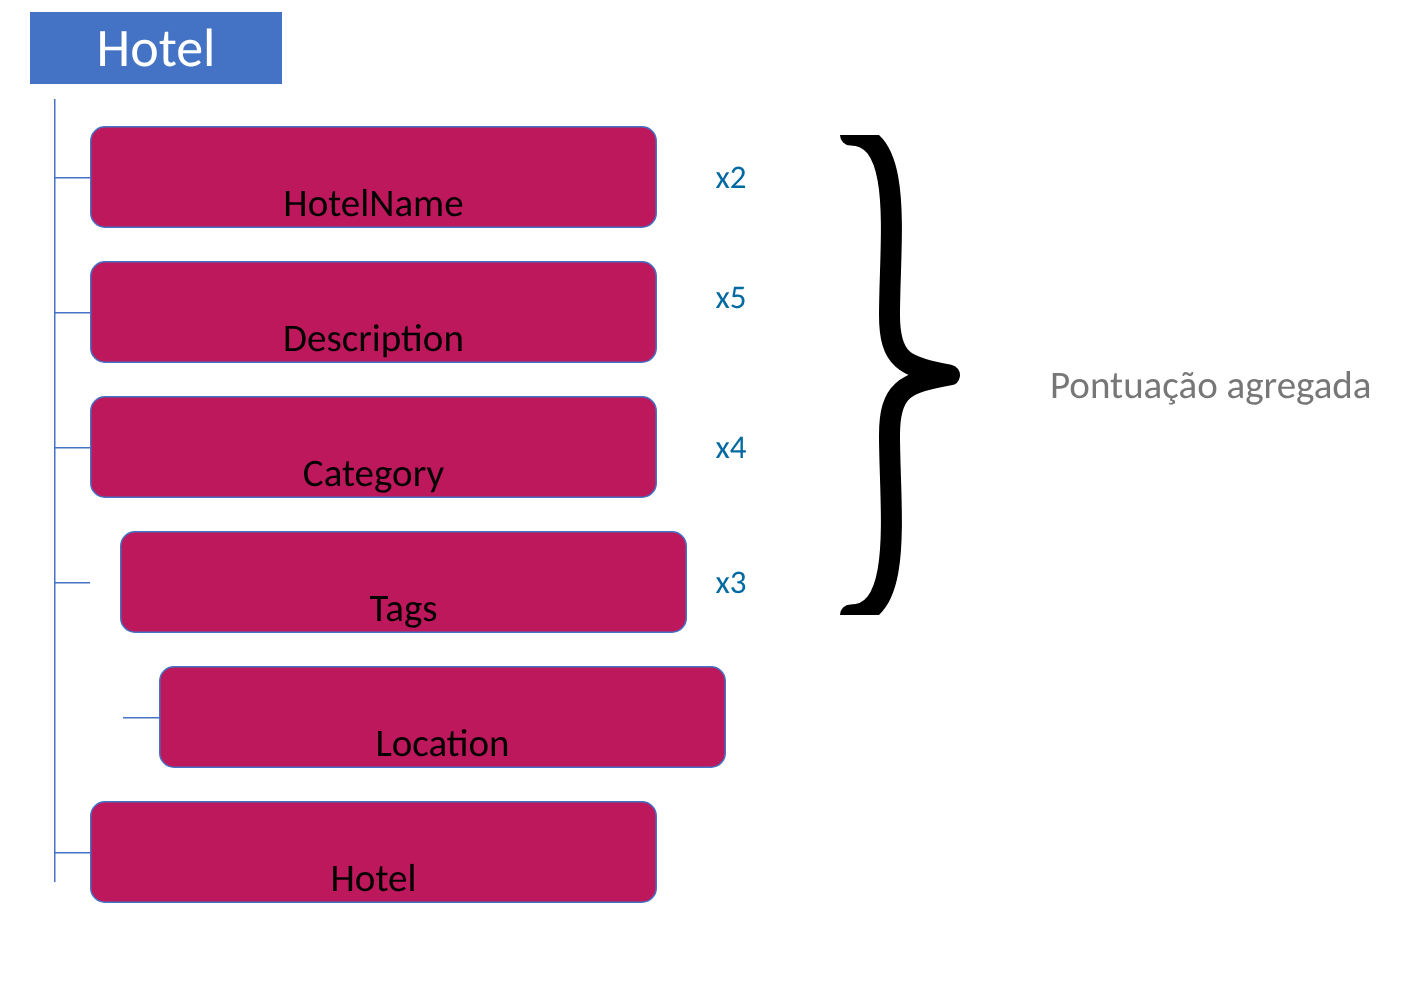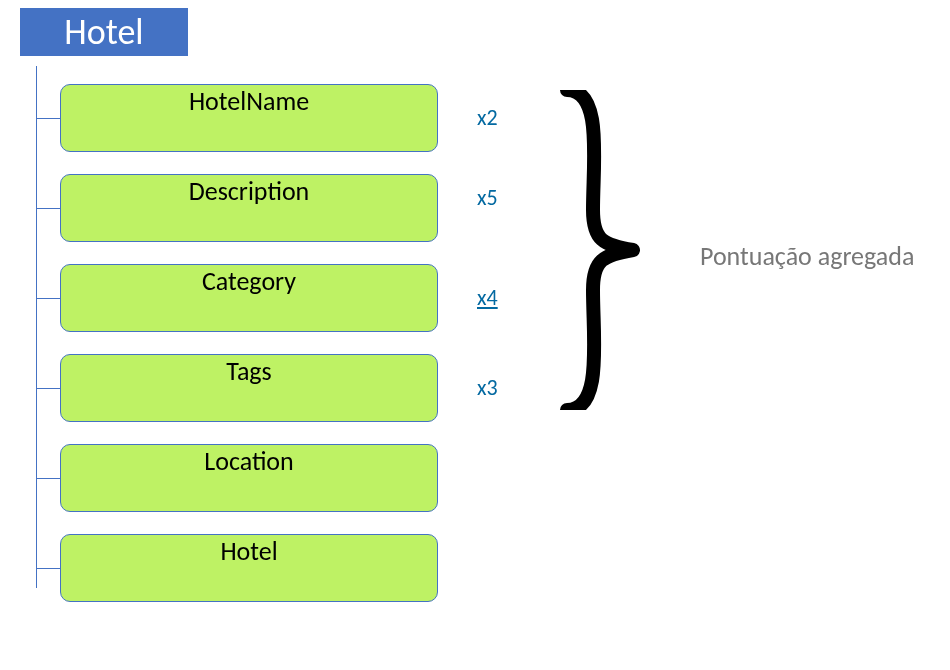--- a/index.html
+++ b/index.html
@@ -41,23 +41,23 @@
     .child-row .connector {
       width: 24px;
       height: 1px;
       background: #4472c4;
     }
     .field-box {
       width: 378px;
       height: 68px;
       border: 1.5px solid #4472c4;
       border-radius: 10px;
-      background: #bef264;
+      background: #be185d;
       display: flex;
-      align-items: flex-start;
+      align-items: flex-end;
       justify-content: center;
       font-size: 26px;
       color: #000;
     }
     .multiplier {
       position: absolute;
       font-size: 22px;
       color: #0369a1;
       left: 477px;
     }
@@ -73,27 +73,27 @@
       left: 660px;
       top: 240px;
       font-size: 26px;
       color: #777;
       margin-left: 40px;
     }
     
     .row-0 { top: 84px; }
     .row-1 { top: 174px; }
     .row-2 { top: 264px; }
-    .row-3 { top: 354px; }
-    .row-4 { top: 444px; }
+    .row-3 { top: 354px; gap: 20px; }
+    .row-4 { top: 444px; padding-left: 46px; }
     .row-5 { top: 534px; }
     
     .m-0 { top: 104px; }
     .m-1 { top: 184px; }
-    .m-2 { top: 284px; text-decoration: underline; }
+    .m-2 { top: 284px; }
     .m-3 { top: 374px; }
   </style>
 </head>
 <body>
 
 <div class="root-box">
   <span>Hotel</span>
 </div>
 
 <div class="tree-line-vert"></div>

